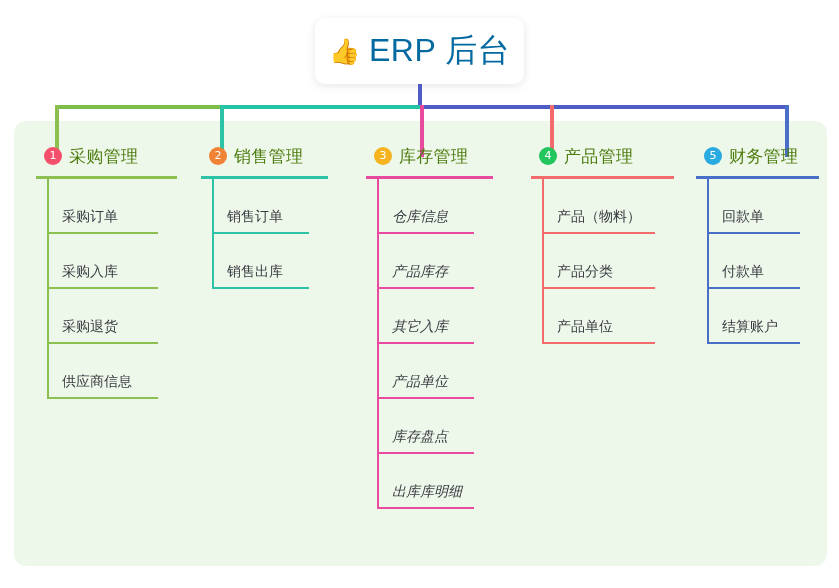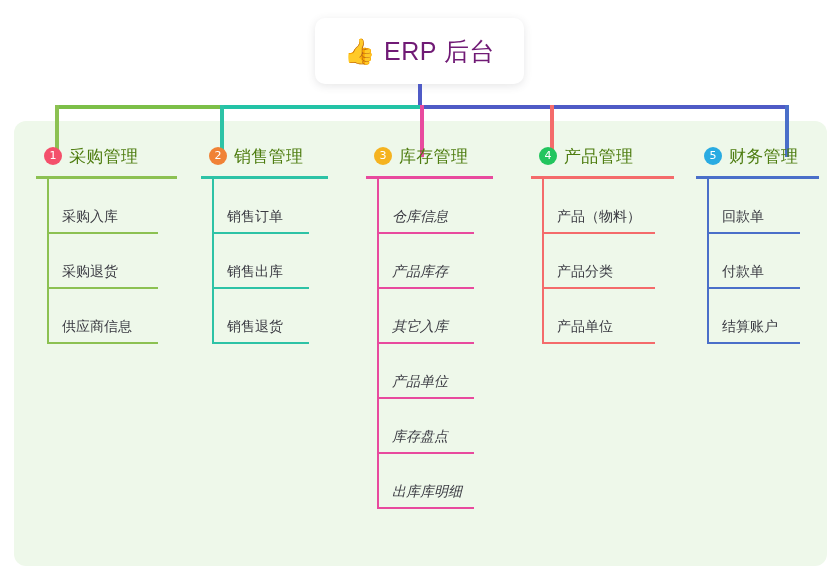--- a/index.html
+++ b/index.html
@@ -36,22 +36,22 @@
     justify-content: center;
     gap: 9px;
     box-sizing: border-box;
   }
   #root-card .root-emoji {
     font-size: 25px;
     line-height: 1;
     display: inline-block;
   }
   #root-card .root-label {
-    font-size: 25px;
-    color: #701a75;
+    font-size: 32px;
+    color: #0369a1;
     letter-spacing: 0.5px;
     white-space: nowrap;
   }
 
   
   .conn {
     position: absolute;
   }
 
   
@@ -176,20 +176,24 @@
 
   <div id="branches-container">
       <div class="branch" style="left: 36px;">
         <div class="branch-head">
           <span class="badge" style="background: rgb(244, 80, 107);">1</span>
           <span class="branch-title">采购管理</span>
         </div>
         <div class="branch-underline" style="background: rgb(140, 193, 82); width: 141px;"></div>
         <div class="leaves" style="border-left-color: rgb(140, 193, 82);">
           <div class="leaf">
+            <span class="leaf-text">采购订单</span>
+            <div class="leaf-underline" style="background: rgb(140, 193, 82); width: 109px;"></div>
+          </div>
+          <div class="leaf">
             <span class="leaf-text">采购入库</span>
             <div class="leaf-underline" style="background: rgb(140, 193, 82); width: 109px;"></div>
           </div>
           <div class="leaf">
             <span class="leaf-text">采购退货</span>
             <div class="leaf-underline" style="background: rgb(140, 193, 82); width: 109px;"></div>
           </div>
           <div class="leaf">
             <span class="leaf-text">供应商信息</span>
             <div class="leaf-underline" style="background: rgb(140, 193, 82); width: 109px;"></div>
@@ -204,24 +208,20 @@
         <div class="branch-underline" style="background: rgb(45, 195, 166); width: 127px;"></div>
         <div class="leaves" style="border-left-color: rgb(45, 195, 166);">
           <div class="leaf">
             <span class="leaf-text">销售订单</span>
             <div class="leaf-underline" style="background: rgb(45, 195, 166); width: 95px;"></div>
           </div>
           <div class="leaf">
             <span class="leaf-text">销售出库</span>
             <div class="leaf-underline" style="background: rgb(45, 195, 166); width: 95px;"></div>
           </div>
-          <div class="leaf">
-            <span class="leaf-text">销售退货</span>
-            <div class="leaf-underline" style="background: rgb(45, 195, 166); width: 95px;"></div>
-          </div>
         </div>
       </div>
       <div class="branch" style="left: 366px;">
         <div class="branch-head">
           <span class="badge" style="background: rgb(245, 179, 32);">3</span>
           <span class="branch-title">库存管理</span>
         </div>
         <div class="branch-underline" style="background: rgb(232, 74, 158); width: 127px;"></div>
         <div class="leaves" style="border-left-color: rgb(232, 74, 158); font-style: italic;">
           <div class="leaf">

